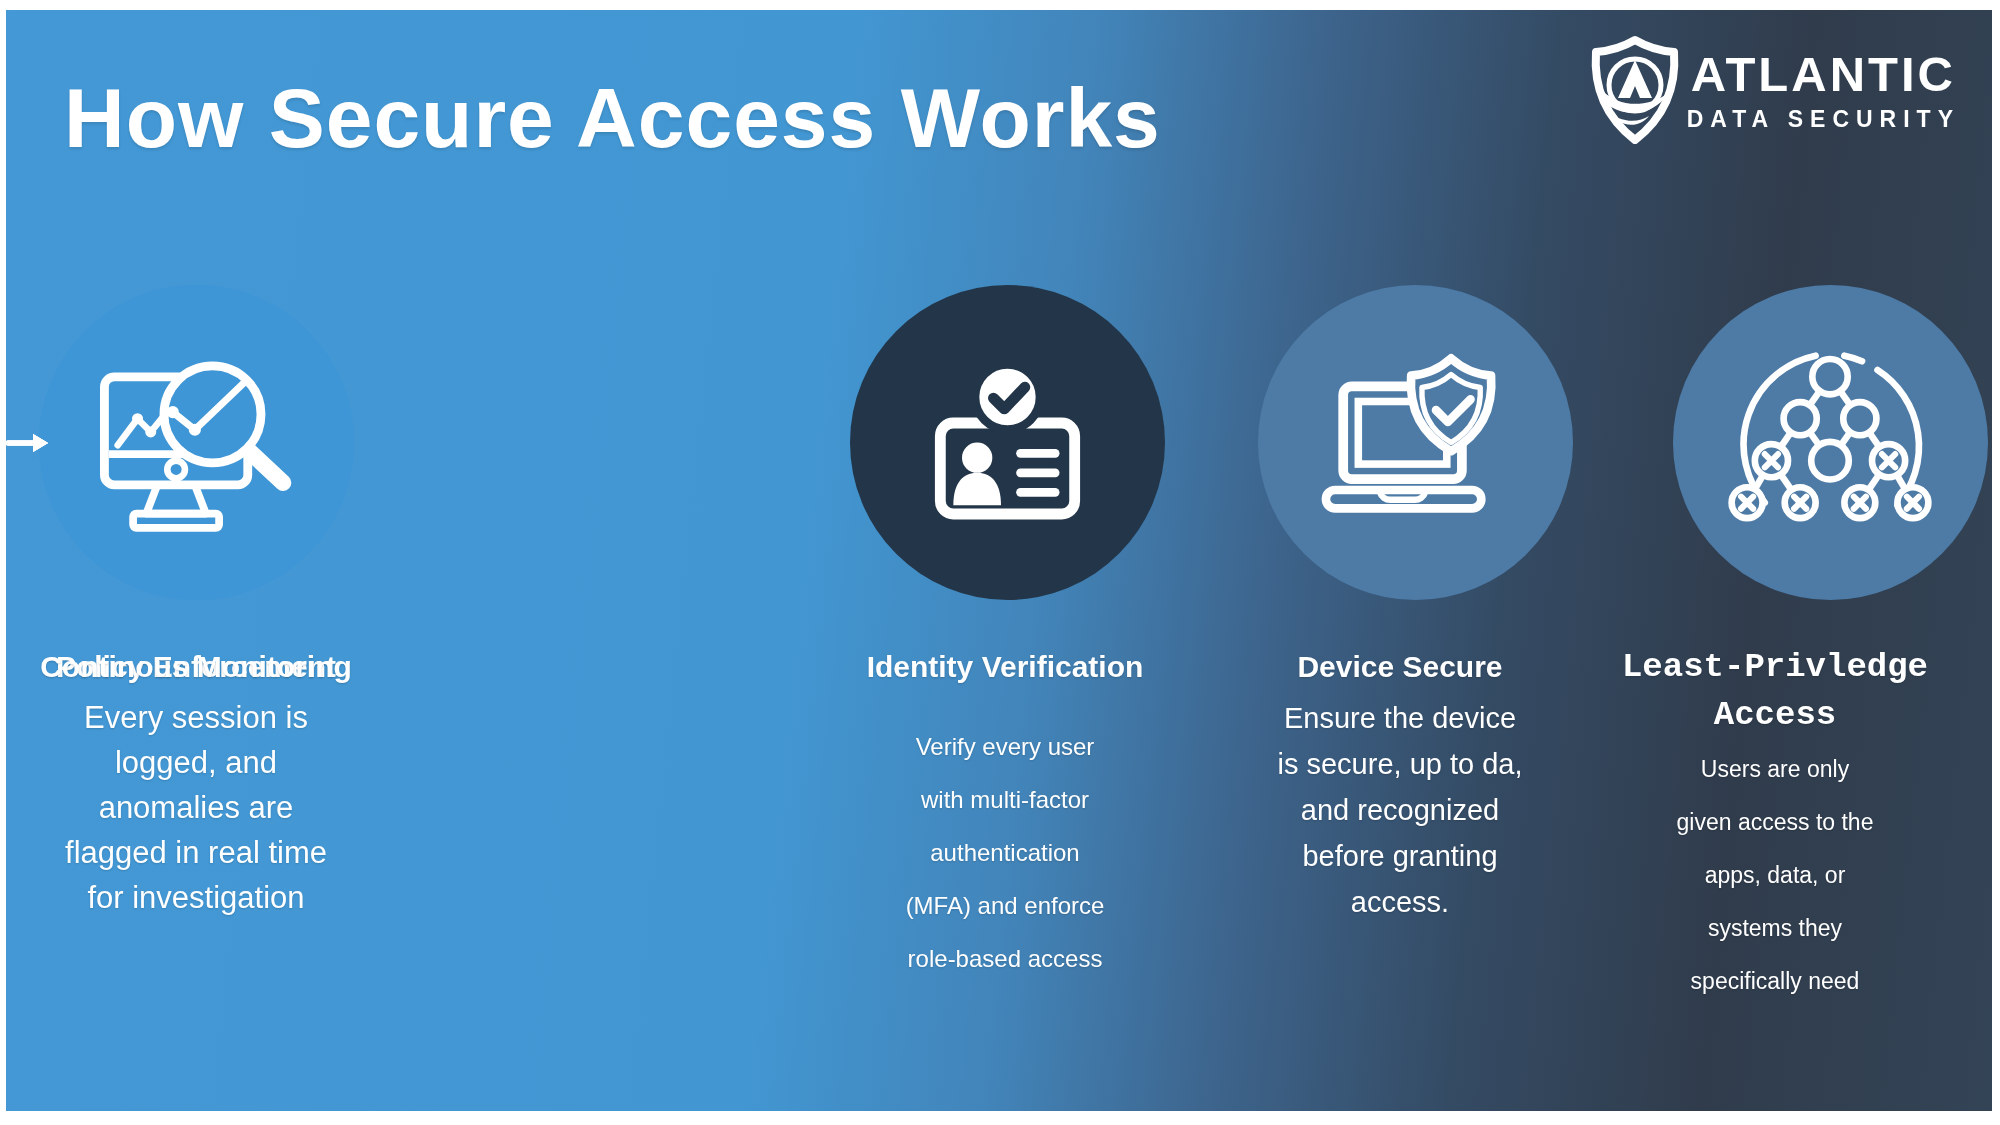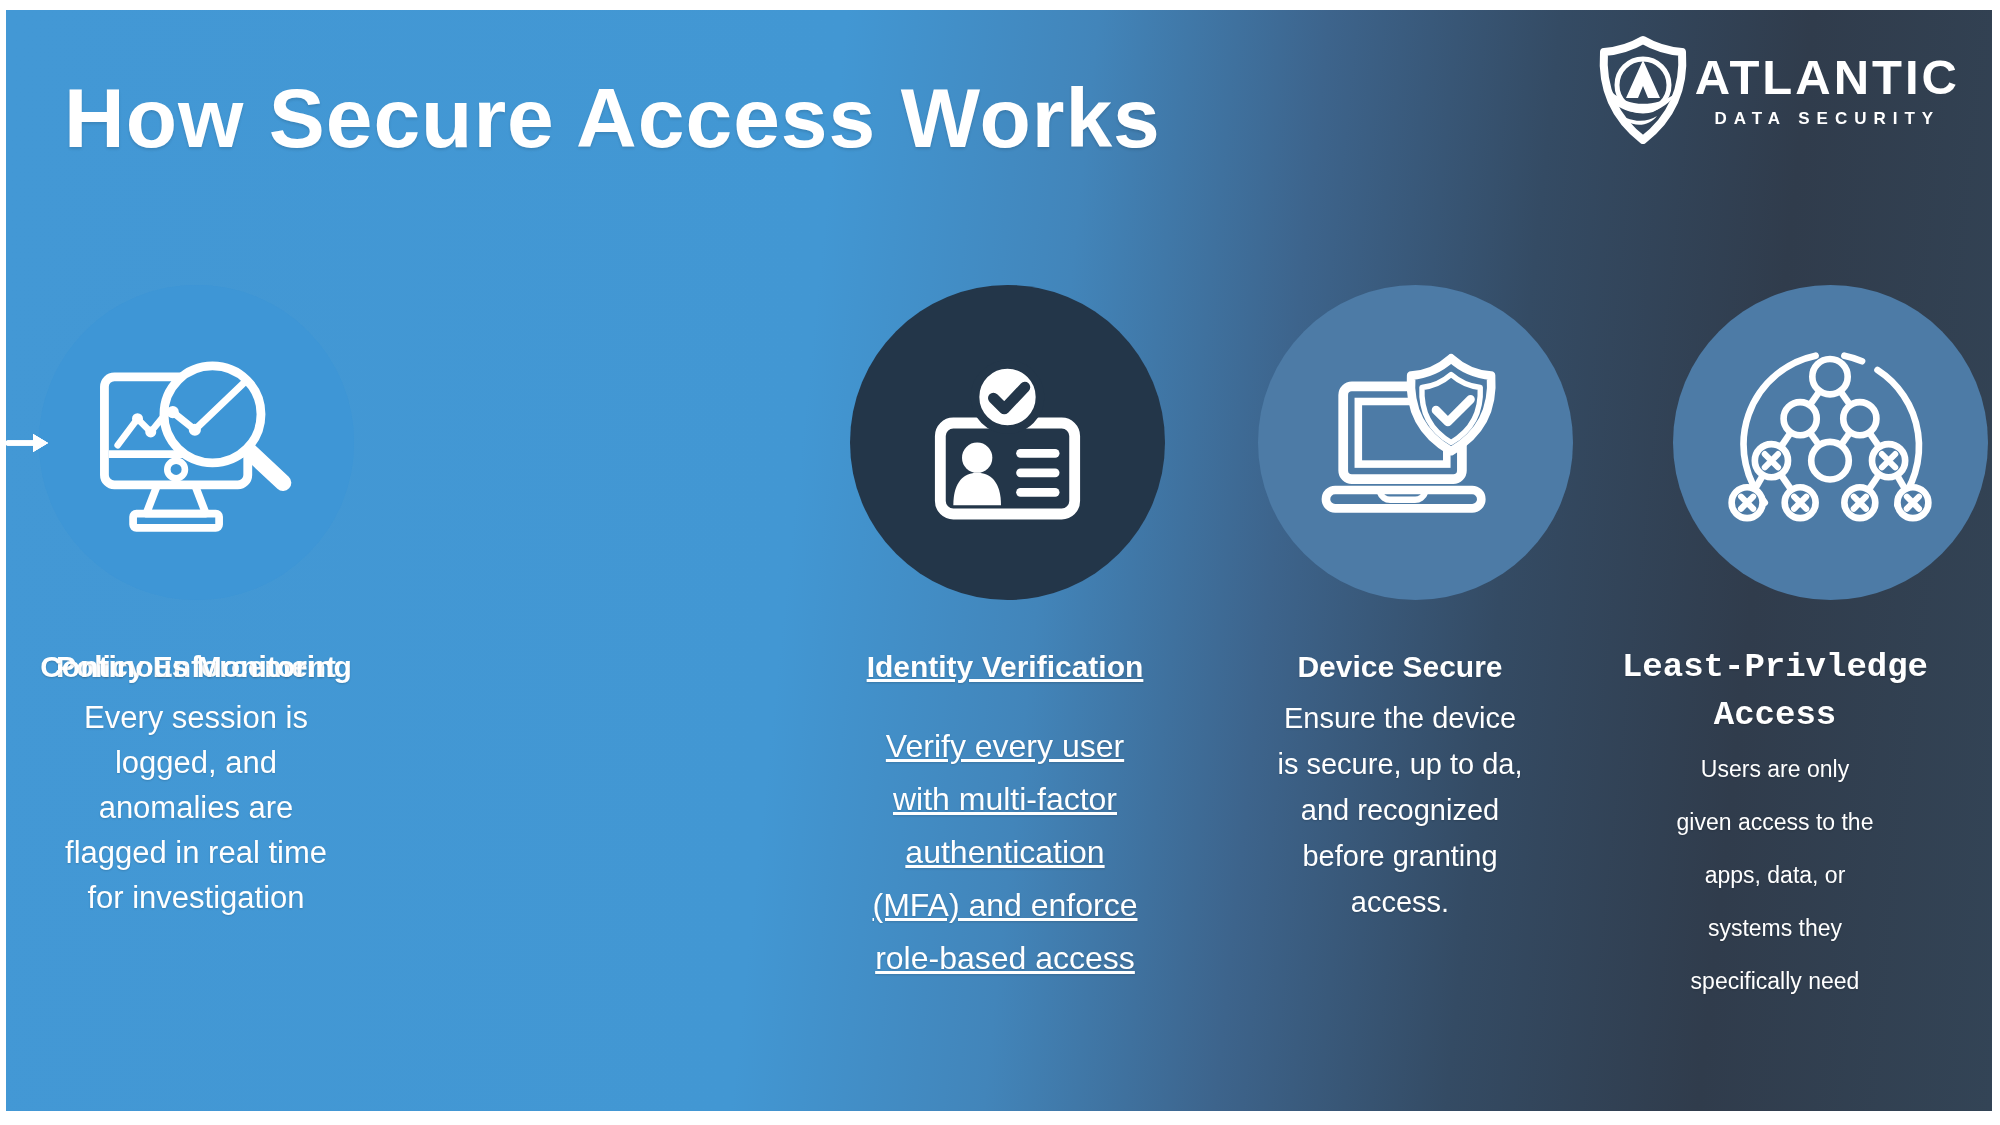--- a/index.html
+++ b/index.html
@@ -15,50 +15,50 @@
   .main-title{
     position:absolute;left:58px;top:64px;font-size:84px;font-weight:bold;
     letter-spacing:1px;color:#fff;line-height:1.05;white-space:nowrap;
     text-shadow:0 2px 3px rgba(0,0,0,0.12);
   }
   
   .logo{position:absolute;top:24px;right:32px;display:flex;align-items:center;gap:2px;}
   .logo-shield{width:100px;height:114px;flex:0 0 auto;}
   .logo-text{display:flex;flex-direction:column;align-items:center;}
   .logo-name{font-size:49px;font-weight:800;letter-spacing:3px;line-height:1;color:#fff;}
-  .logo-sub{font-size:17px;font-weight:700;letter-spacing:7px;margin-top:7px;color:#fff;white-space:nowrap;}
+  .logo-sub{font-size:23px;font-weight:700;letter-spacing:7px;margin-top:7px;color:#fff;white-space:nowrap;}
   
   .step{
     position:absolute;top:275px;width:380px;display:flex;flex-direction:column;
     align-items:center;text-align:center;color:#fff;
   }
   .step:nth-of-type(1){left:41px;}
   .step:nth-of-type(2){left:424px;}
-  .step:nth-of-type(3){left:809px;text-decoration:underline;}
+  .step:nth-of-type(3){left:809px;}
   .step:nth-of-type(4){left:1204px;}
   .step:nth-of-type(5){left:1579px;}
   .step-circle{
     width:315px;height:315px;border-radius:50%;flex:0 0 auto;
     display:flex;align-items:center;justify-content:center;
   }
   .step:nth-of-type(1) .step-circle{transform:translateX(-2px);}
   .step:nth-of-type(2) .step-circle{transform:translateX(10px);}
   .step:nth-of-type(3) .step-circle{transform:translateX(2px);}
   .step:nth-of-type(4) .step-circle{transform:translateX(15px);}
   .step:nth-of-type(5) .step-circle{transform:translateX(55px);}
   .step-title{
     margin-top:43px;font-size:30px;font-weight:bold;line-height:48px;
     white-space:pre-line;text-shadow:0 1px 2px rgba(0,0,0,0.18);
   }
   .step-body{
     margin-top:4px;font-size:31px;line-height:45px;white-space:pre-line;
     text-shadow:0 1px 2px rgba(0,0,0,0.15);
   }
   .step:nth-of-type(2) .step-body{font-size:32px;line-height:51px;}
-  .step:nth-of-type(3) .step-body{font-size:32px;line-height:53px;margin-top:29px;}
+  .step:nth-of-type(3) .step-body{font-size:24px;line-height:53px;margin-top:29px;}
   .step:nth-of-type(4) .step-body{font-size:29px;line-height:46px;}
   .step:nth-of-type(5) .step-title{font-size:34px;font-family:Liberation Mono, monospace;}
   .step:nth-of-type(5) .step-body{font-size:23px;line-height:53px;}
   .flow-arrow{position:absolute;top:422px;width:44px;height:22px;}
   .flow-arrow:nth-of-type(1){left:404px;}
   .flow-arrow:nth-of-type(2){left:790px;}
   .flow-arrow:nth-of-type(3){left:1183px;}
   .flow-arrow:nth-of-type(4){left:1594px;}
   svg{display:block;}
 </style>

